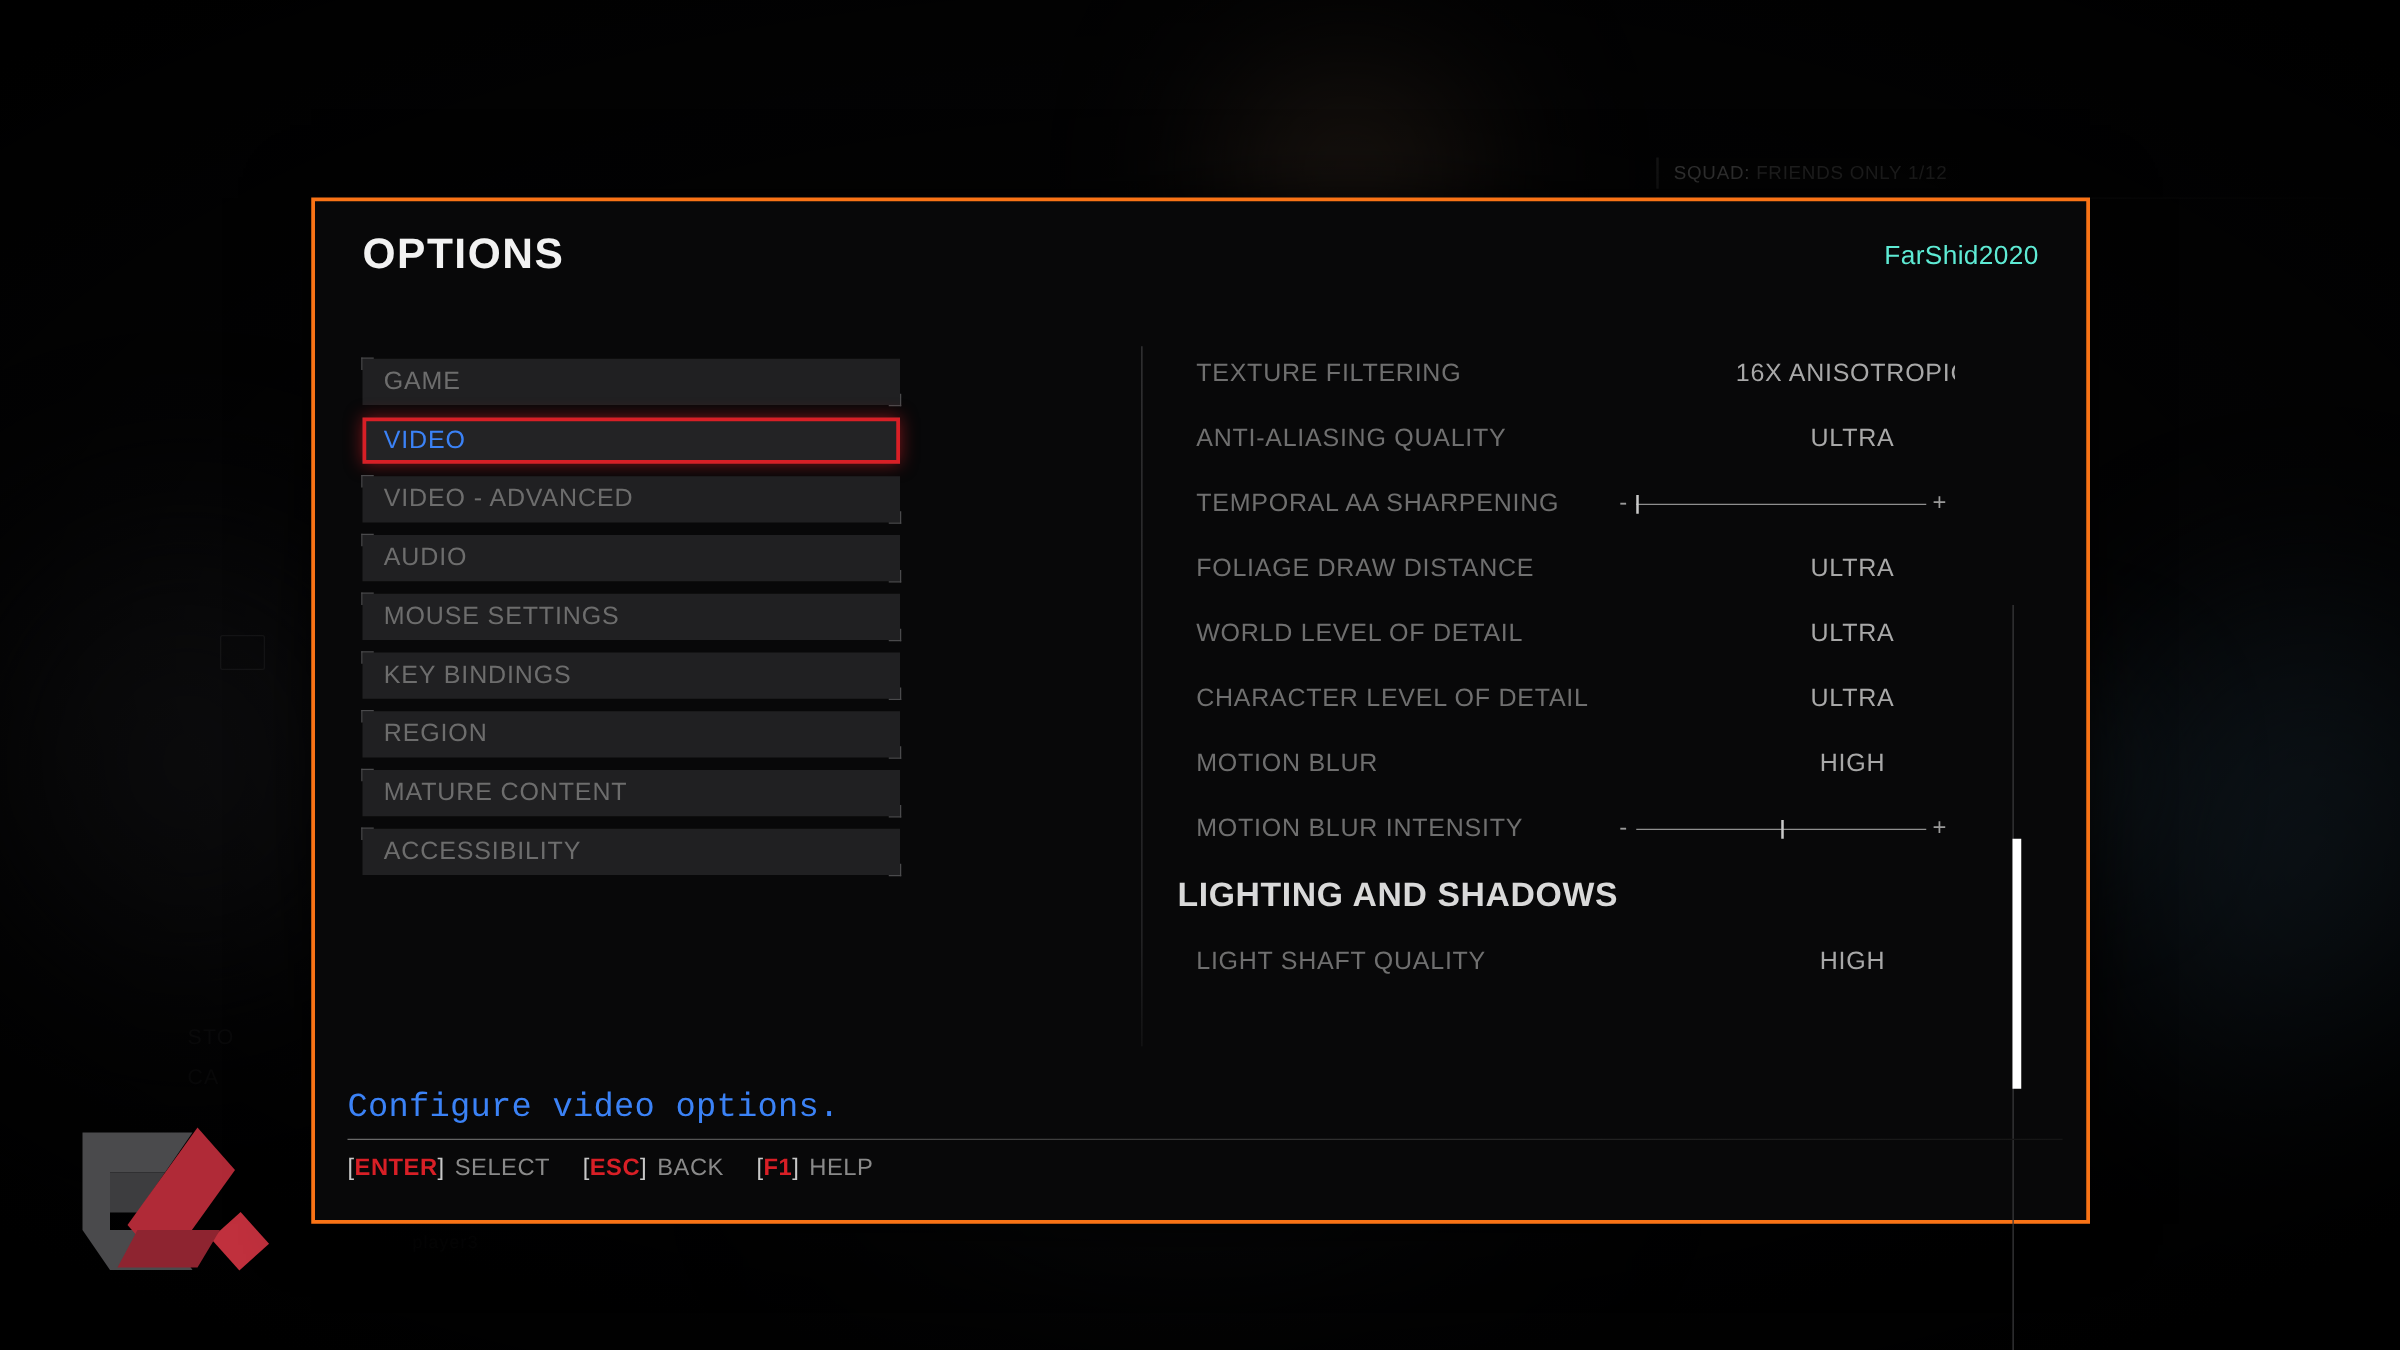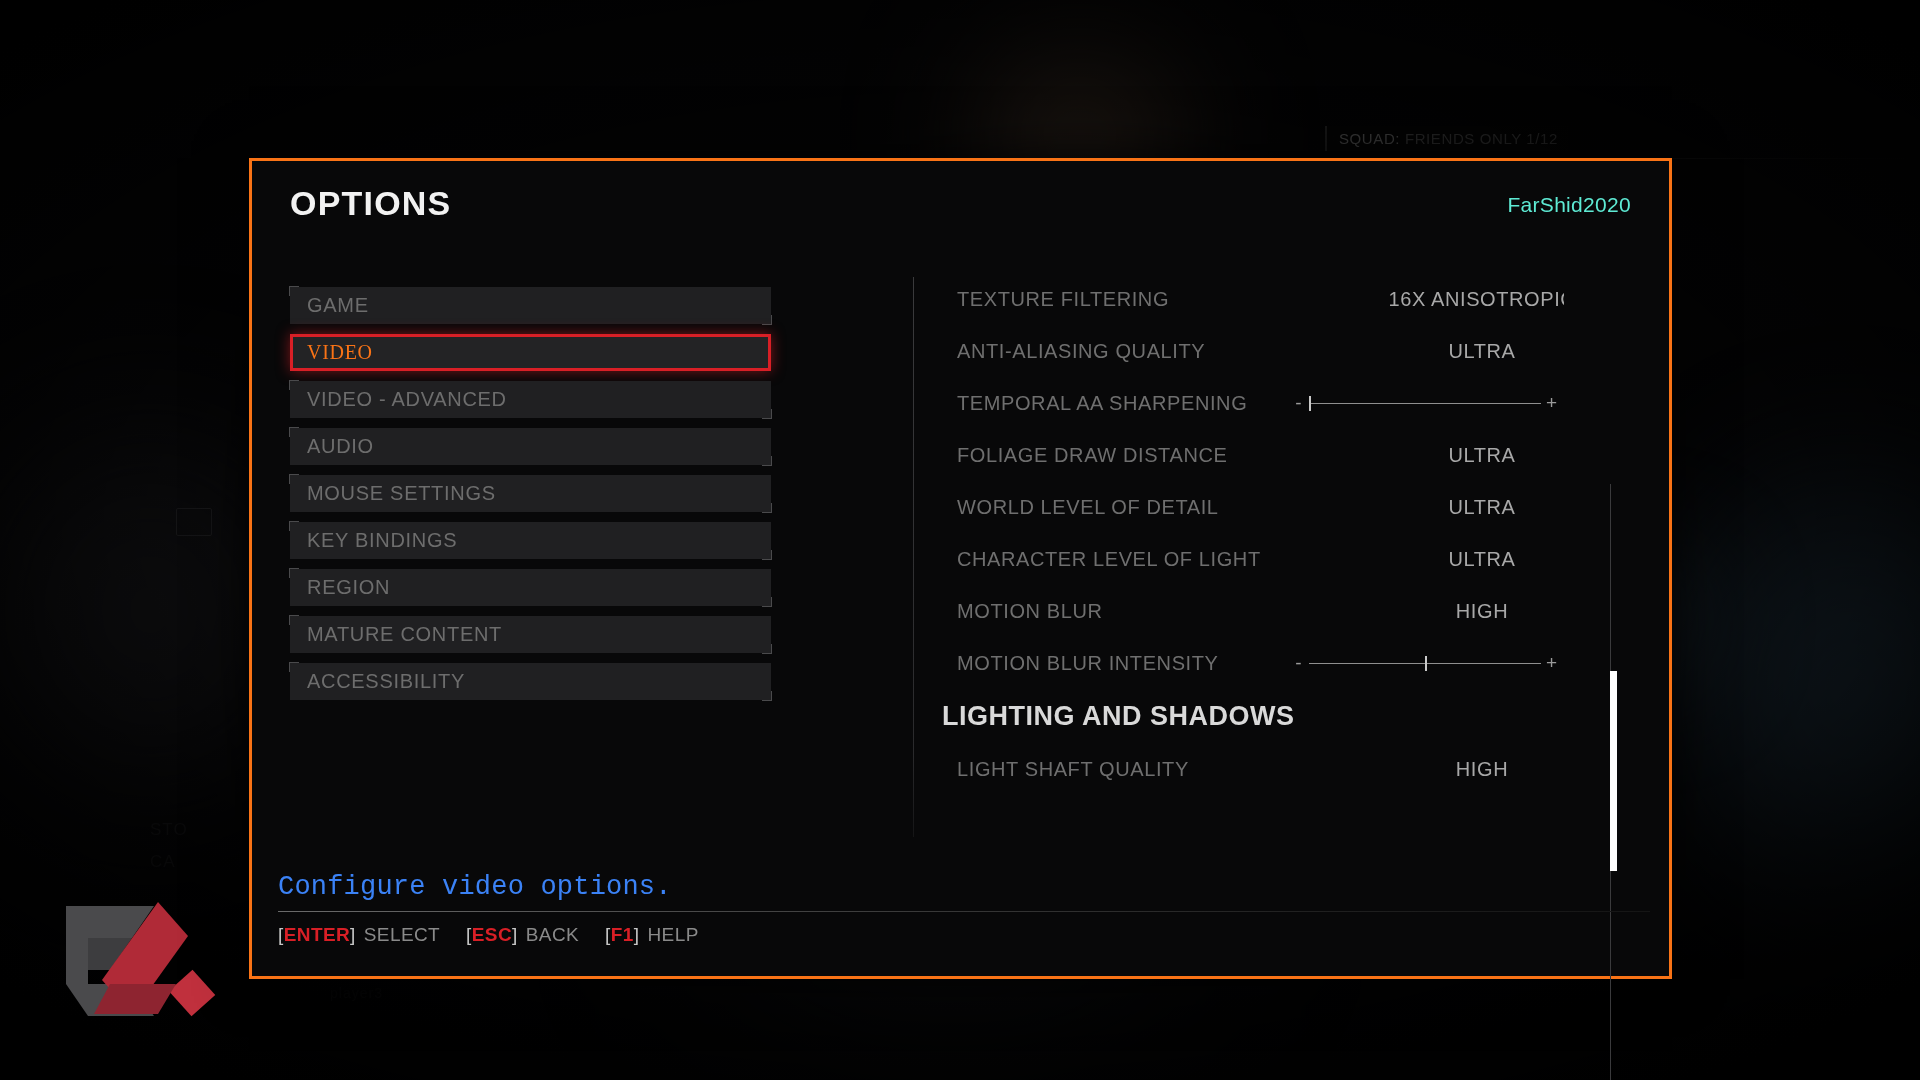--- a/index.html
+++ b/index.html
@@ -75,21 +75,21 @@
   }
   #account-name {
     position:absolute; right:38px; top:32px;
     color:#5eead4; font-size:21px; letter-spacing:.3px;
   }
 
   #dialog-body { position:absolute; left:0; top:78px; right:0; bottom:110px; }
 
   
   #category-list {
-    position:absolute; left:38px; top:48px; width:481px;
+    position:absolute; left:38px; top:48px; width:430px;
   }
   .cat-item {
     position:relative; height:37px; margin-bottom:10px;
     background:#202022;
     display:flex; align-items:center;
   }
   .cat-item .cat-label {
     padding-left:17px; color:#6d6d6d; font-size:20px; letter-spacing:.7px;
   }
   
@@ -98,21 +98,21 @@
   }
   .cat-item::before { left:-1px; top:-1px; border-left:1px solid #4a4a4c; border-top:1px solid #4a4a4c; }
   .cat-item::after  { right:-1px; bottom:-1px; border-right:1px solid #4a4a4c; border-bottom:1px solid #4a4a4c; }
 
   .cat-item.selected {
     background:#232325;
     border:3px solid #d81f26;
     box-shadow:0 0 14px rgba(216,31,38,.55);
   }
   .cat-item.selected::before, .cat-item.selected::after { display:none; }
-  .cat-item.selected .cat-label { color:#f97316; padding-left:14px;font-family:Liberation Serif, serif; }
+  .cat-item.selected .cat-label { color:#3b82f6; padding-left:14px; }
 
   
   #panel-divider {
     position:absolute; left:661px; top:38px; width:1px; height:560px;
     background:linear-gradient(180deg,#3a3a3c,#2a2a2c 85%,#151516);
   }
 
   
   #settings-panel {
     position:absolute; left:690px; right:105px; top:34px; bottom:10px;
@@ -264,21 +264,21 @@
         </div>
         <div class="setting-row">
           <span class="setting-label">FOLIAGE DRAW DISTANCE</span>
           <span class="setting-value">ULTRA</span>
         </div>
         <div class="setting-row">
           <span class="setting-label">WORLD LEVEL OF DETAIL</span>
           <span class="setting-value">ULTRA</span>
         </div>
         <div class="setting-row">
-          <span class="setting-label">CHARACTER LEVEL OF LIGHT</span>
+          <span class="setting-label">CHARACTER LEVEL OF DETAIL</span>
           <span class="setting-value">ULTRA</span>
         </div>
         <div class="setting-row">
           <span class="setting-label">MOTION BLUR</span>
           <span class="setting-value">HIGH</span>
         </div>
         <div class="setting-row">
           <span class="setting-label">MOTION BLUR INTENSITY</span>
           <div class="slider-wrap">
             <span class="slider-minus">-</span>

